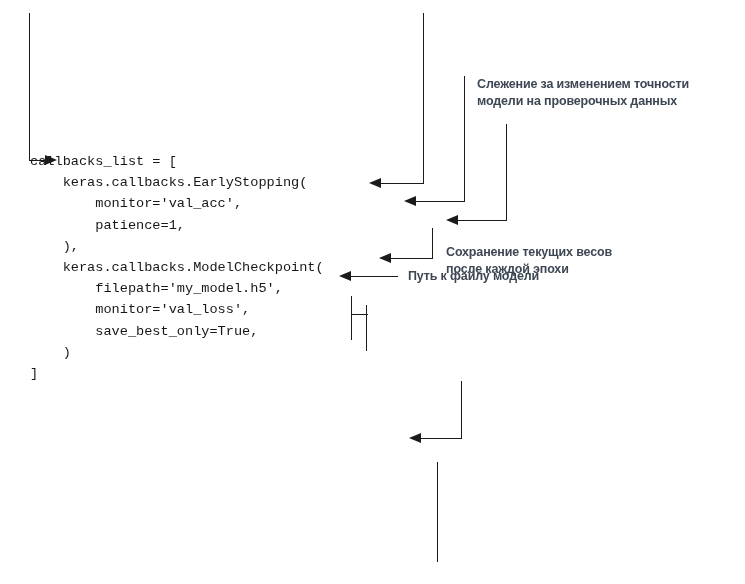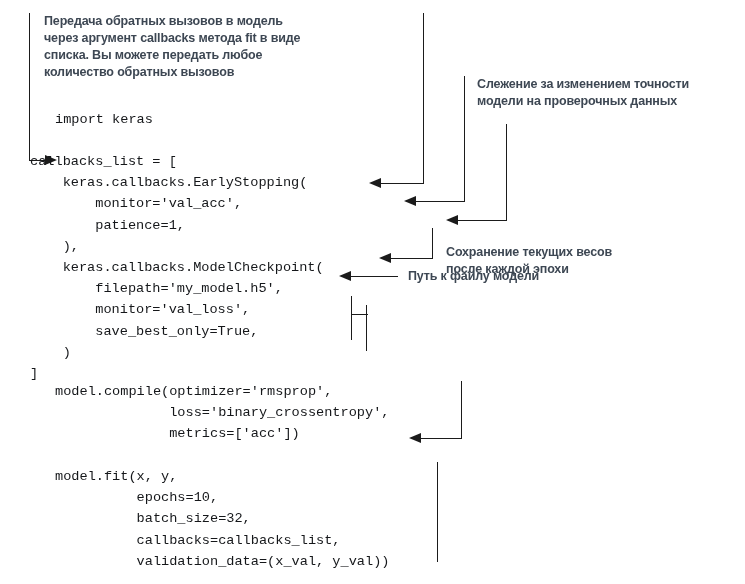--- a/index.html
+++ b/index.html
@@ -68,26 +68,21 @@
   }
 </style>
 </head>
 <body>
 
 <div id="figure">
 
   <div class="rule-bar" style="left:29px; top:13px; height:147px;"></div>
   <div class="hline" style="left:29px; top:160px; width:18px;"></div>
   <div class="arrow-right" style="left:45px; top:155px;"></div>
-  <div class="note" style="left:44px; top:13px; width:330px;">Передача обратных вызовов в модель
-через аргумент callbacks метода fit в виде
-списка. Вы можете передать любое
-количество обратных вызовов</div>
 
-  <div class="code" style="left:55px; top:109px;">import keras</div>
 
   <div class="code" style="left:30px; top:151px;">callbacks_list = [
     keras.callbacks.EarlyStopping(
         monitor='val_acc',
         patience=1,
     ),
     keras.callbacks.ModelCheckpoint(
         filepath='my_model.h5',
         monitor='val_loss',
         save_best_only=True,
@@ -115,29 +110,21 @@
 после каждой эпохи</div>
 
   <div class="hline" style="left:350px; top:276px; width:48px;"></div>
   <div class="arrow-left" style="left:339px; top:271px;"></div>
   <div class="note" style="left:408px; top:268px; width:200px;">Путь к файлу модели</div>
 
   <div class="rule-bar" style="left:351px; top:296px; height:44px;"></div>
   <div class="hline" style="left:351px; top:314px; width:17px;"></div>
   <div class="rule-bar" style="left:366px; top:305px; height:46px;"></div>
 
-  <div class="code" style="left:55px; top:381px;">model.compile(optimizer='rmsprop',
-              loss='binary_crossentropy',
-              metrics=['acc'])</div>
 
   <div class="rule-bar" style="left:461px; top:381px; height:57px;"></div>
   <div class="hline" style="left:420px; top:438px; width:42px;"></div>
   <div class="arrow-left" style="left:409px; top:433px;"></div>
 
-  <div class="code" style="left:55px; top:466px;">model.fit(x, y,
-          epochs=10,
-          batch_size=32,
-          callbacks=callbacks_list,
-          validation_data=(x_val, y_val))</div>
 
   <div class="rule-bar" style="left:437px; top:462px; height:100px;"></div>
 
 </div>
 
 </body></html>

